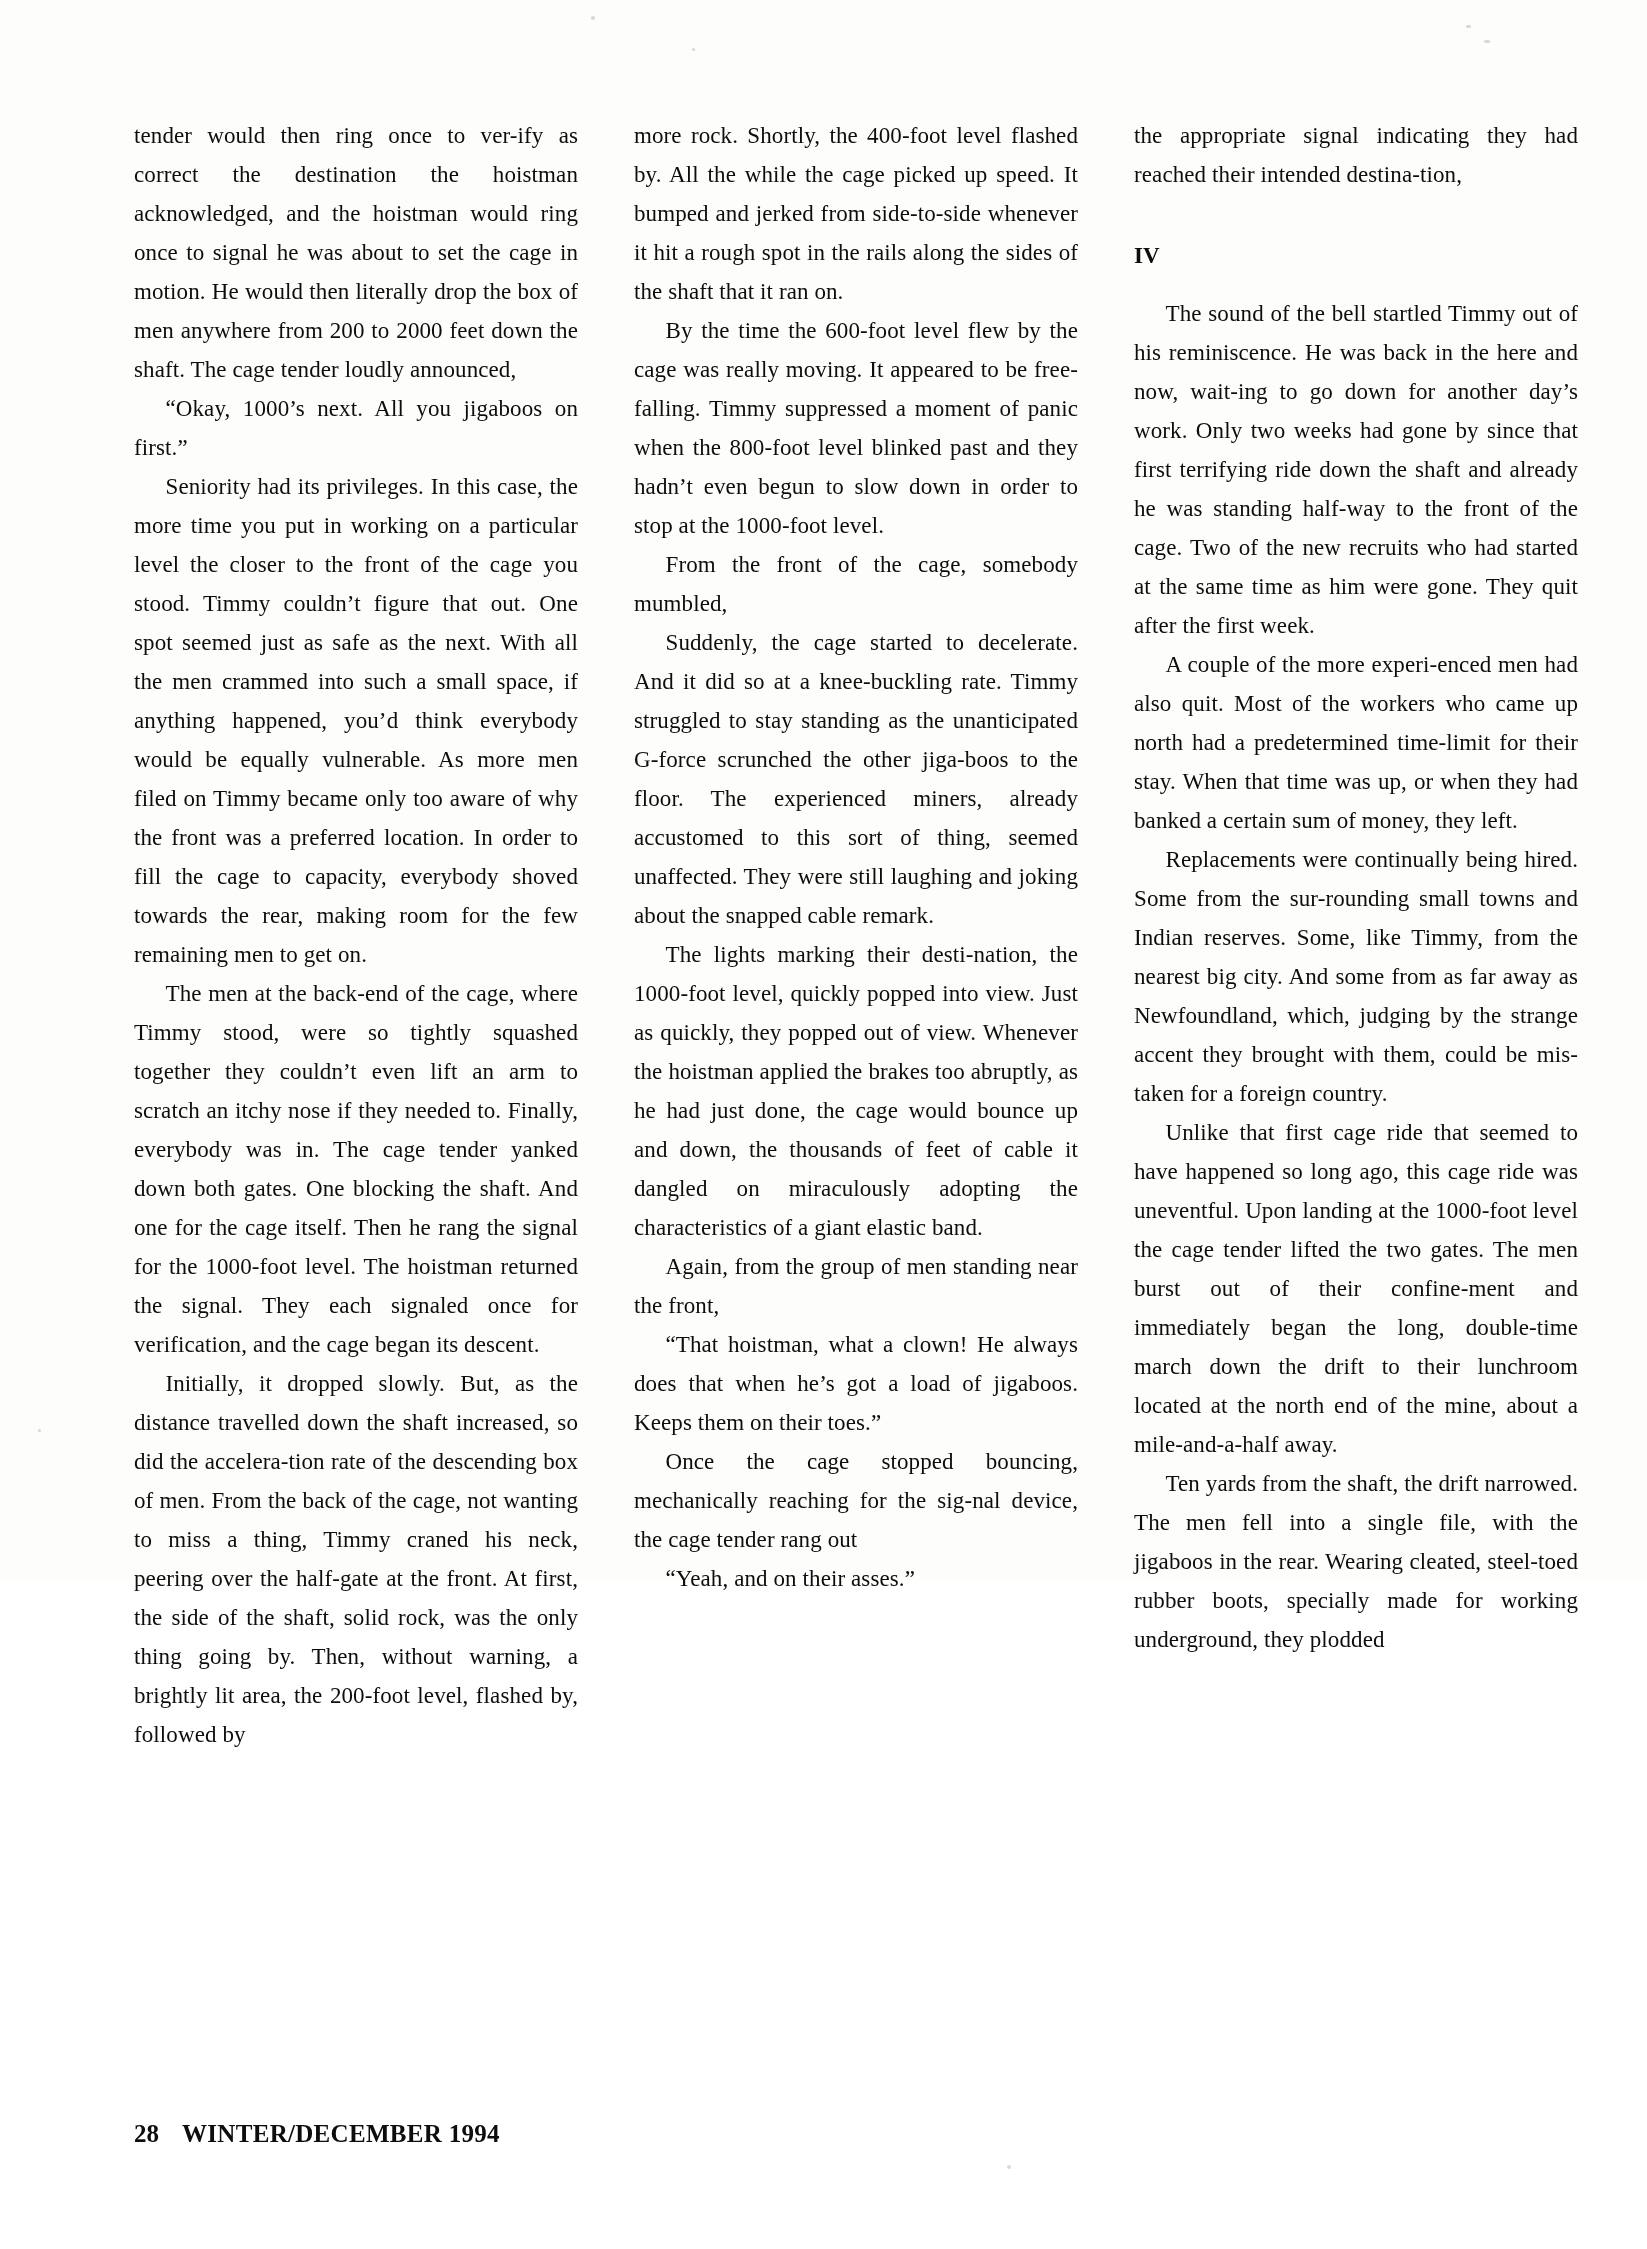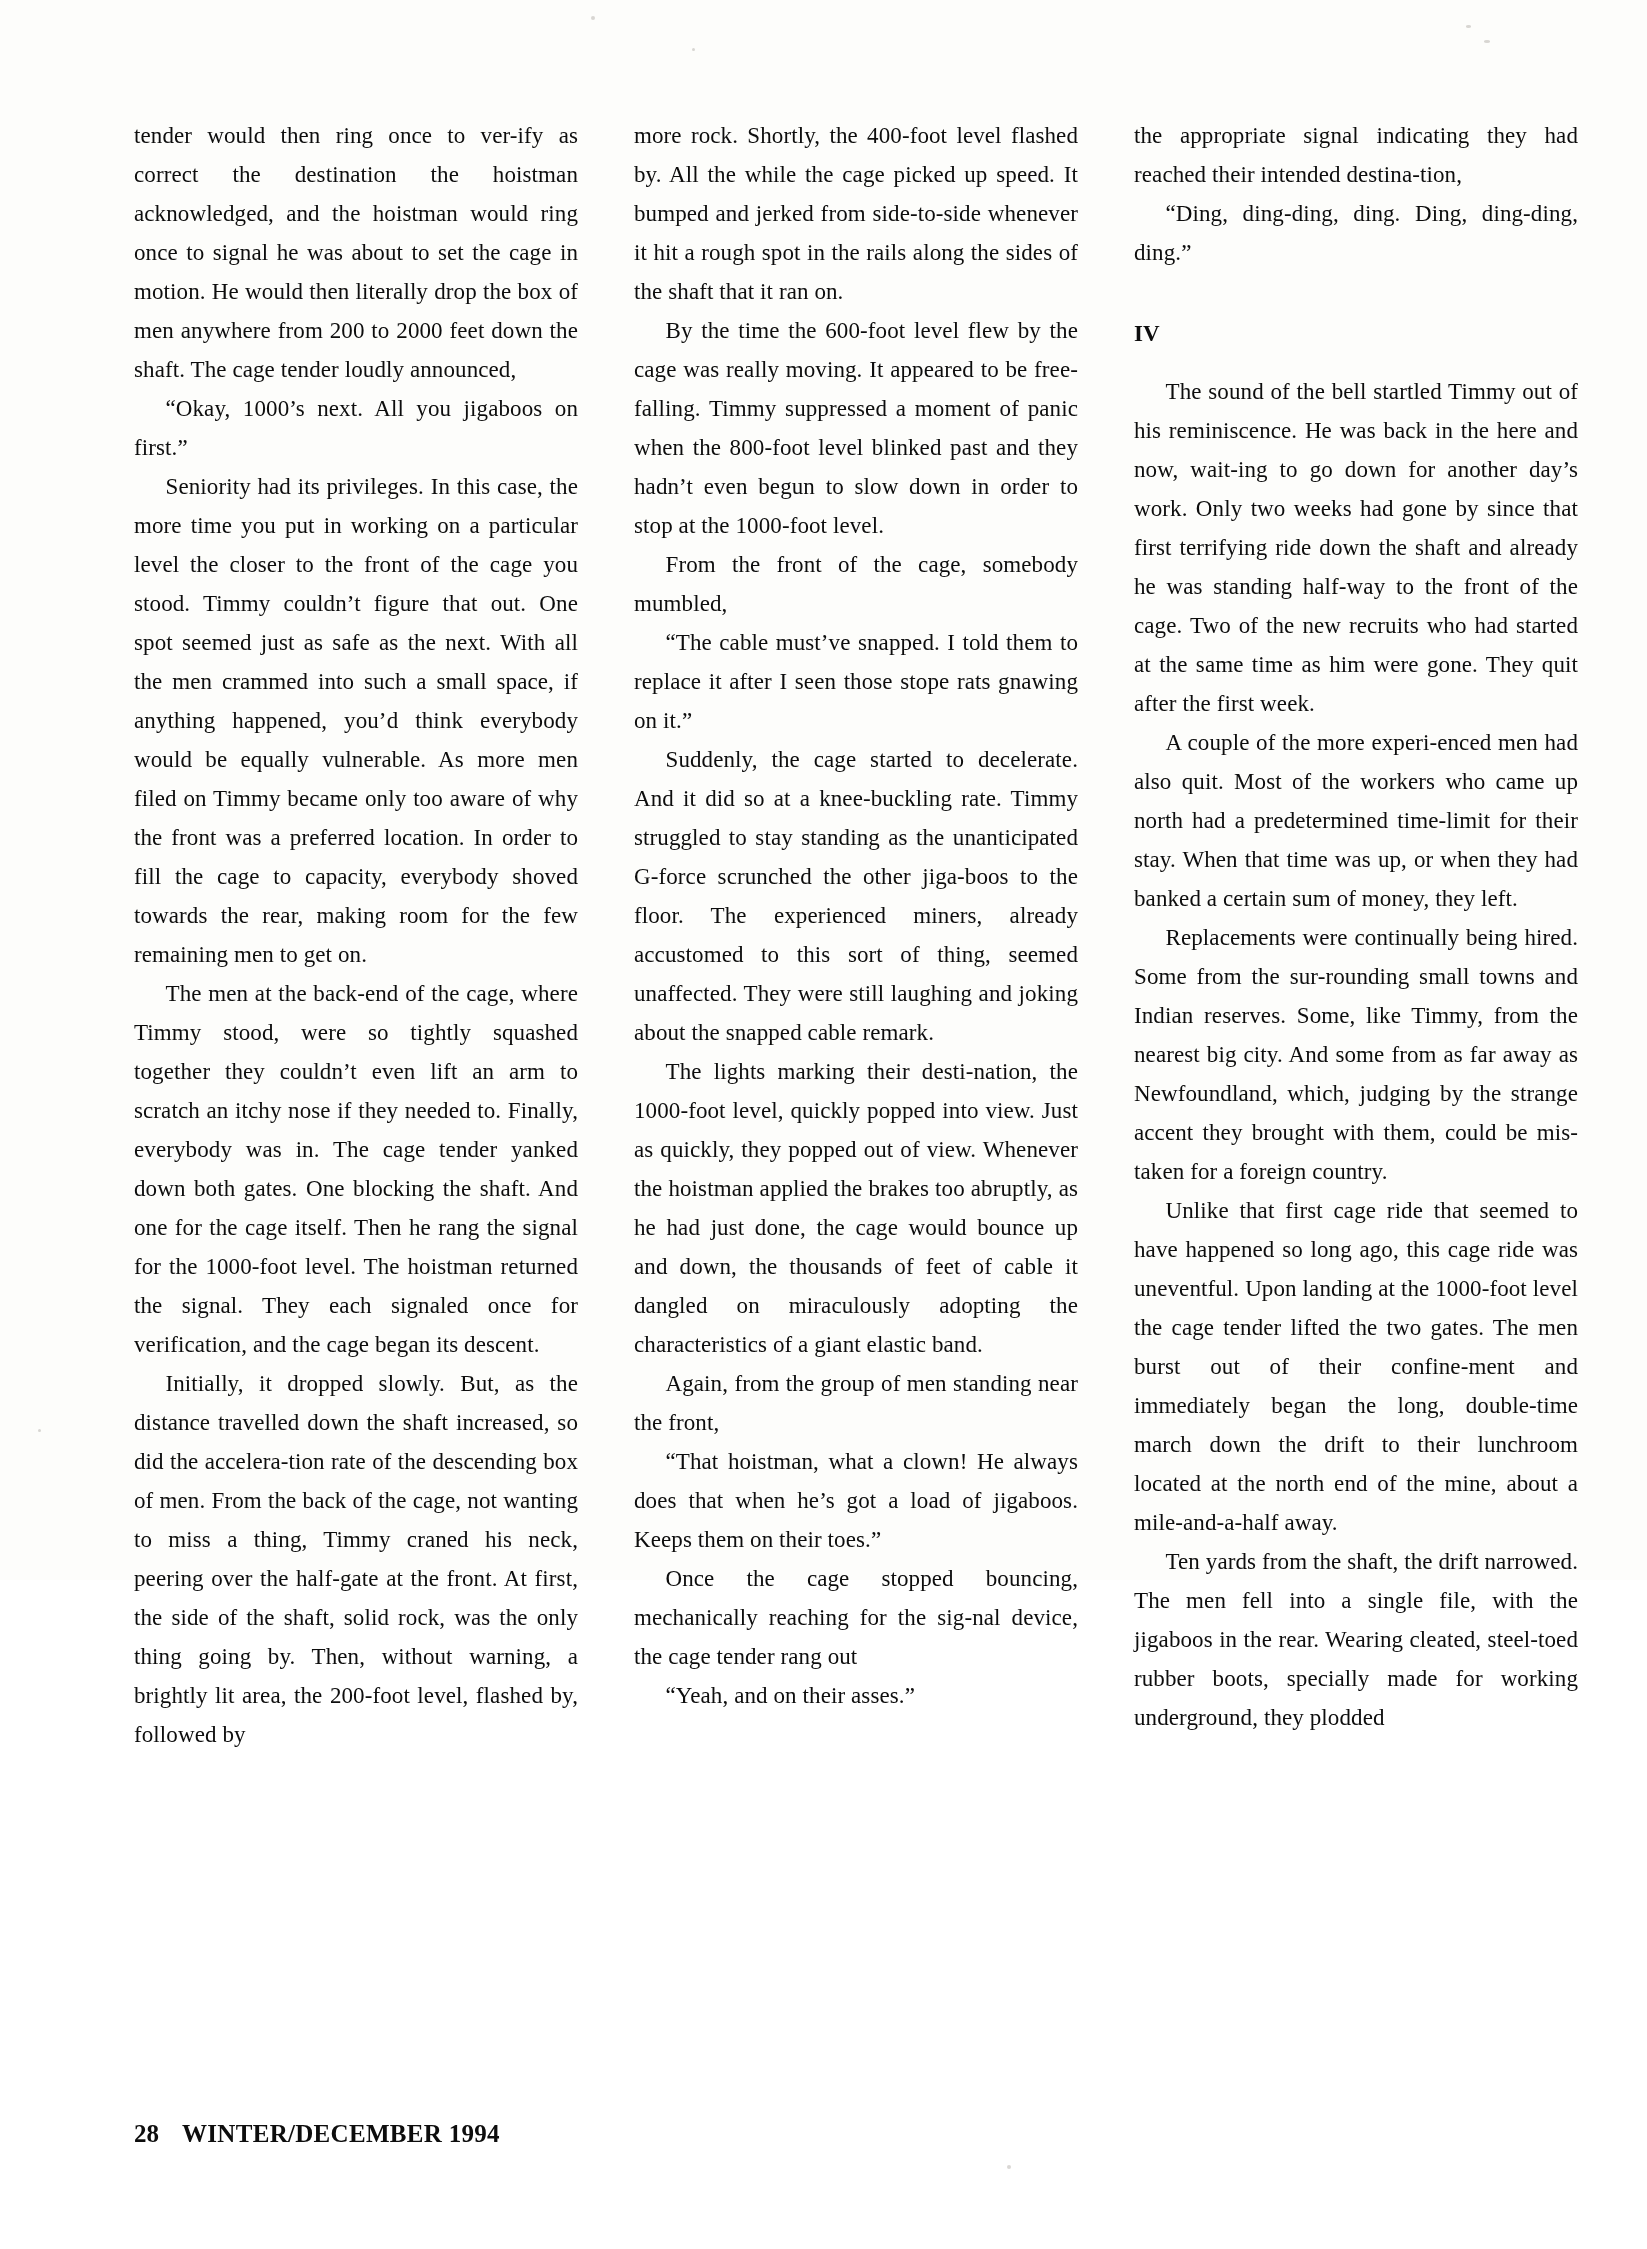--- a/index.html
+++ b/index.html
@@ -107,32 +107,30 @@
       <p class="indent">“Okay, 1000’s next. All you jigaboos on first.”</p>
       <p class="indent">Seniority had its privileges. In this case, the more time you put in working on a particular level the closer to the front of the cage you stood. Timmy couldn’t figure that out. One spot seemed just as safe as the next. With all the men crammed into such a small space, if anything happened, you’d think everybody would be equally vulnerable. As more men filed on Timmy became only too aware of why the front was a preferred location. In order to fill the cage to capacity, everybody shoved towards the rear, making room for the few remaining men to get on.</p>
       <p class="indent">The men at the back-end of the cage, where Timmy stood, were so tightly squashed together they couldn’t even lift an arm to scratch an itchy nose if they needed to. Finally, everybody was in. The cage tender yanked down both gates. One blocking the shaft. And one for the cage itself. Then he rang the signal for the 1000-foot level. The hoistman returned the signal. They each signaled once for verification, and the cage began its descent.</p>
       <p class="indent">Initially, it dropped slowly. But, as the distance travelled down the shaft increased, so did the accelera-tion rate of the descending box of men. From the back of the cage, not wanting to miss a thing, Timmy craned his neck, peering over the half-gate at the front. At first, the side of the shaft, solid rock, was the only thing going by. Then, without warning, a brightly lit area, the 200-foot level, flashed by, followed by</p>
     </div>
 
     <div class="col">
       <p class="noindent">more rock. Shortly, the 400-foot level flashed by. All the while the cage picked up speed. It bumped and jerked from side-to-side whenever it hit a rough spot in the rails along the sides of the shaft that it ran on.</p>
       <p class="indent">By the time the 600-foot level flew by the cage was really moving. It appeared to be free-falling. Timmy suppressed a moment of panic when the 800-foot level blinked past and they hadn’t even begun to slow down in order to stop at the 1000-foot level.</p>
       <p class="indent">From the front of the cage, somebody mumbled,</p>
-      <p class="indent">“The cable must’ve snapped. I told them to replace it after I seen those stope rats gnawing on it.”</p>
       <p class="indent">Suddenly, the cage started to decelerate. And it did so at a knee-buckling rate. Timmy struggled to stay standing as the unanticipated G-force scrunched the other jiga-boos to the floor. The experienced miners, already accustomed to this sort of thing, seemed unaffected. They were still laughing and joking about the snapped cable remark.</p>
       <p class="indent">The lights marking their desti-nation, the 1000-foot level, quickly popped into view. Just as quickly, they popped out of view. Whenever the hoistman applied the brakes too abruptly, as he had just done, the cage would bounce up and down, the thousands of feet of cable it dangled on miraculously adopting the characteristics of a giant elastic band.</p>
       <p class="indent">Again, from the group of men standing near the front,</p>
       <p class="indent">“That hoistman, what a clown! He always does that when he’s got a load of jigaboos. Keeps them on their toes.”</p>
       <p class="indent">Once the cage stopped bouncing, mechanically reaching for the sig-nal device, the cage tender rang out</p>
       <p class="indent">“Yeah, and on their asses.”</p>
     </div>
 
     <div class="col">
       <p class="noindent">the appropriate signal indicating they had reached their intended destina-tion,</p>
-      <p class="indent">“Ding, ding-ding, ding. Ding, ding-ding, ding.”</p>
       <div class="spacer-big"></div>
       <p class="section-num">IV</p>
       <div class="spacer-small"></div>
       <p class="indent">The sound of the bell startled Timmy out of his reminiscence. He was back in the here and now, wait-ing to go down for another day’s work. Only two weeks had gone by since that first terrifying ride down the shaft and already he was standing half-way to the front of the cage. Two of the new recruits who had started at the same time as him were gone. They quit after the first week.</p>
       <p class="indent">A couple of the more experi-enced men had also quit. Most of the workers who came up north had a predetermined time-limit for their stay. When that time was up, or when they had banked a certain sum of money, they left.</p>
       <p class="indent">Replacements were continually being hired. Some from the sur-rounding small towns and Indian reserves. Some, like Timmy, from the nearest big city. And some from as far away as Newfoundland, which, judging by the strange accent they brought with them, could be mis-taken for a foreign country.</p>
       <p class="indent">Unlike that first cage ride that seemed to have happened so long ago, this cage ride was uneventful. Upon landing at the 1000-foot level the cage tender lifted the two gates. The men burst out of their confine-ment and immediately began the long, double-time march down the drift to their lunchroom located at the north end of the mine, about a mile-and-a-half away.</p>
       <p class="indent">Ten yards from the shaft, the drift narrowed. The men fell into a single file, with the jigaboos in the rear. Wearing cleated, steel-toed rubber boots, specially made for working underground, they plodded</p>
     </div>
 

